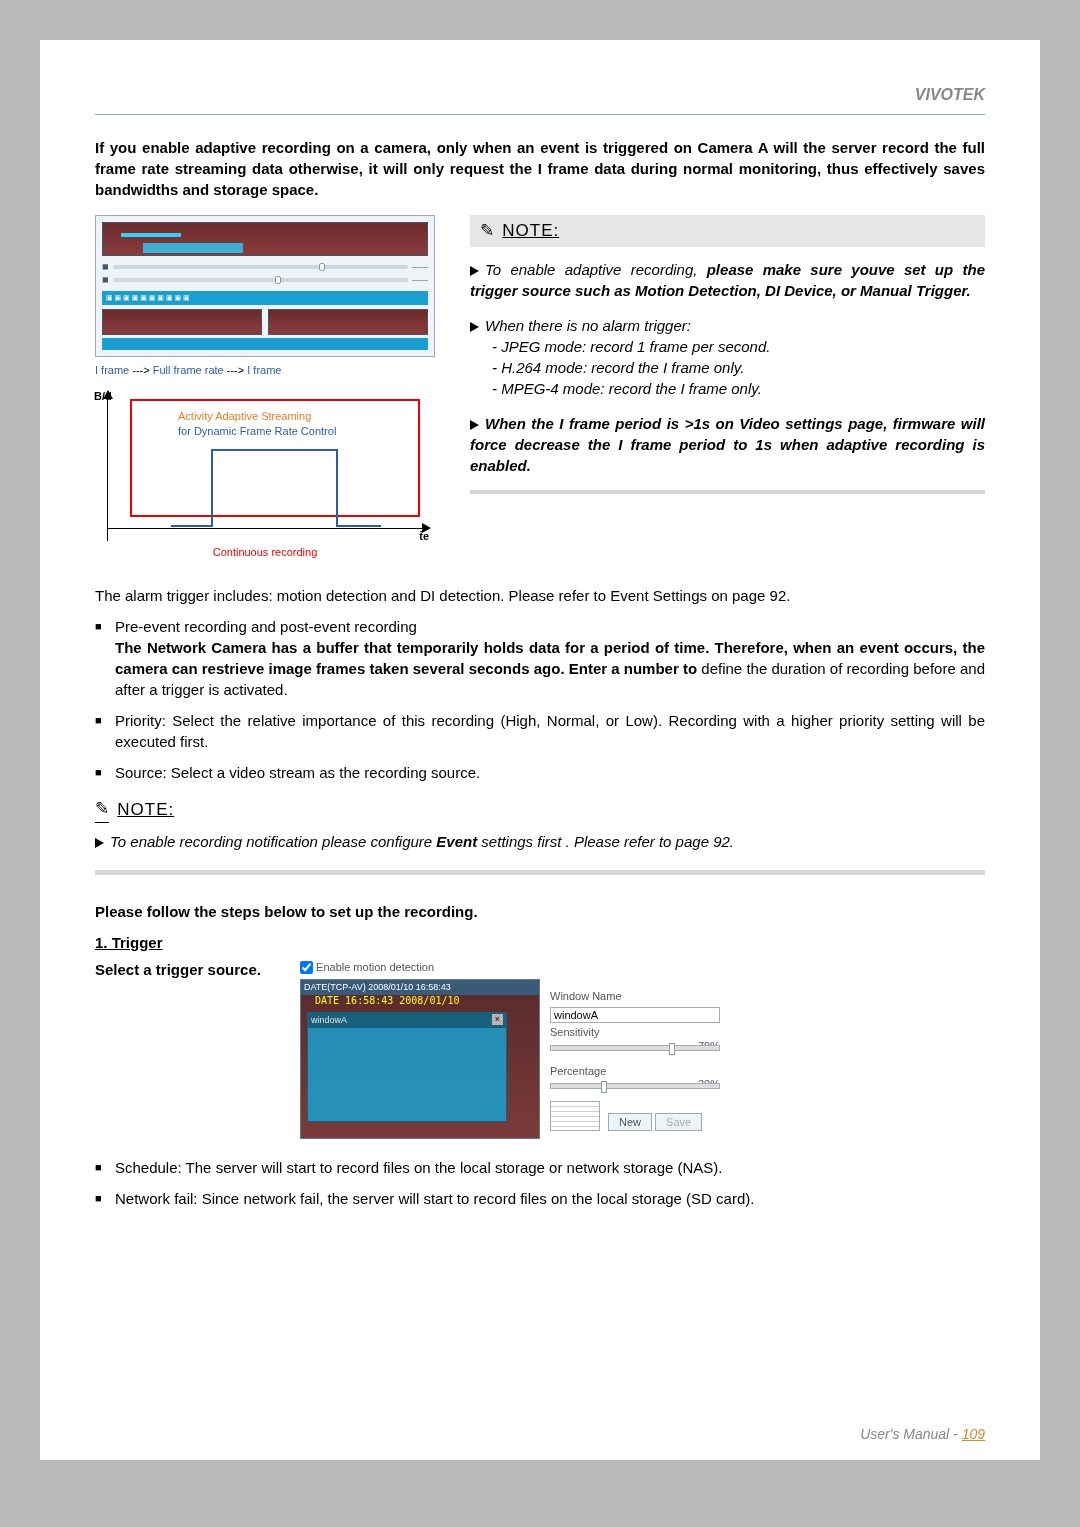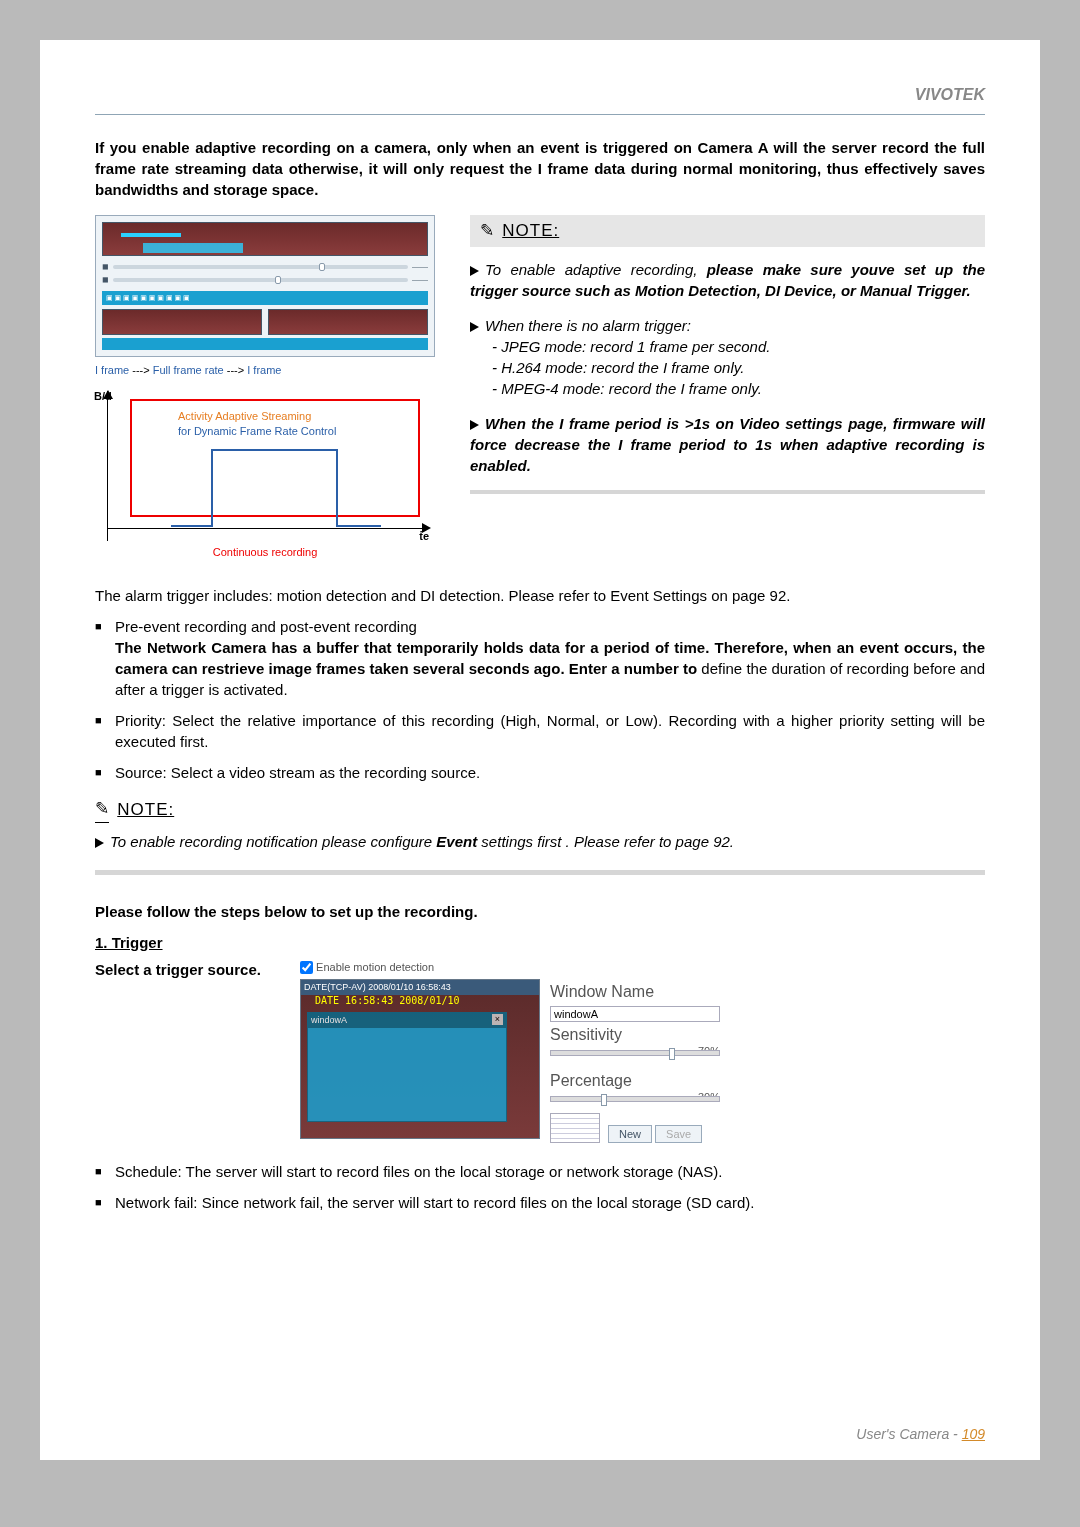--- a/index.html
+++ b/index.html
@@ -126,36 +126,36 @@
   .hr-thick { border:none; border-top:5px solid #d6d6d6; margin:18px 0 26px 0;}
 
   .step-head { font-weight:bold; margin-bottom:10px;margin-top:26px;}
   .step-sub { font-weight:bold; text-decoration:underline; margin-bottom:6px;}
   .step-line { font-weight:bold;}
 
   
   .fig2wrap { margin-left: 205px; width: 420px; margin-top:-20px; margin-bottom:18px; font-size:11px; color:#555;}
   .fig2wrap .enable { margin-bottom:4px;}
   .fig2wrap .enable input { vertical-align:middle;}
-  .fig2box { display:flex; gap:10px;}
+  .fig2box { display:flex; gap:10px;align-items:center;}
   .camview {
     width: 240px; height: 160px;
     background: linear-gradient(#5a2a2a,#7a3a3a);
     position:relative; border:1px solid #678;
   }
   .camview .title1 { position:absolute; top:0; left:0; right:0; background:#3a5a7a; color:#fff; font-size:9px; padding:1px 3px;}
   .camview .title2 { position:absolute; top:14px; left:14px; color:#ff0; font-size:10px; font-family:monospace;}
   .camview .win {
     position:absolute; top:32px; left:6px; width:200px; height:110px;
     background:#1aa0d0; opacity:.85; border:1px solid #0a6a8a;
   }
   .camview .win .wt { background:#0a6a8a; color:#fff; font-size:9px; padding:1px 3px; display:flex; justify-content:space-between;}
   .camview .win .wt .x { background:#ccc; color:#000; width:11px; height:11px; text-align:center; line-height:10px; font-size:9px;}
   .ctrls { flex:1;}
-  .ctrls .lbl { font-size:16px; margin:2px 0;}
+  .ctrls .lbl { font-size:11px; margin:2px 0;}
   .ctrls input[type=text] { width:100%; border:1px solid #aab; font-size:11px; padding:1px 3px;}
   .ctrls .slider { height:6px; background:#ddd; border:1px solid #aab; position:relative; margin:4px 0;}
   .ctrls .slider .knob { position:absolute; top:-3px; width:6px; height:12px; background:#fff; border:1px solid #89a;}
   .ctrls .pct { text-align:right; font-size:11px; margin-top:-16px;}
   .ctrls .bars { width:50px; height:30px; border:1px solid #aab; margin-top:8px; background:repeating-linear-gradient(#fff,#fff 4px,#ccd 4px,#ccd 5px);}
   .ctrls .btns { margin-top:6px; text-align:right;}
   .ctrls .btns button { font-size:11px; padding:2px 10px; border:1px solid #9ab; background:#eef3f7; color:#456;}
   .ctrls .btns button.dis { color:#aaa;}
 
   .footer {
@@ -320,15 +320,15 @@
         </div>
       </div>
     </div>
 
     <div class="blist-item">Schedule: The server will start to record files on the local storage or network storage (NAS).</div>
     <div class="blist-item">Network fail: Since network fail, the server will start to record files on the local storage (SD card).</div>
 
   </div>
 
   <div class="footer">
-    <span>User's Camera - </span><span class="pg">109</span>
+    <span>User's Manual - </span><span class="pg">109</span>
   </div>
 </div>
 
 </body></html>

